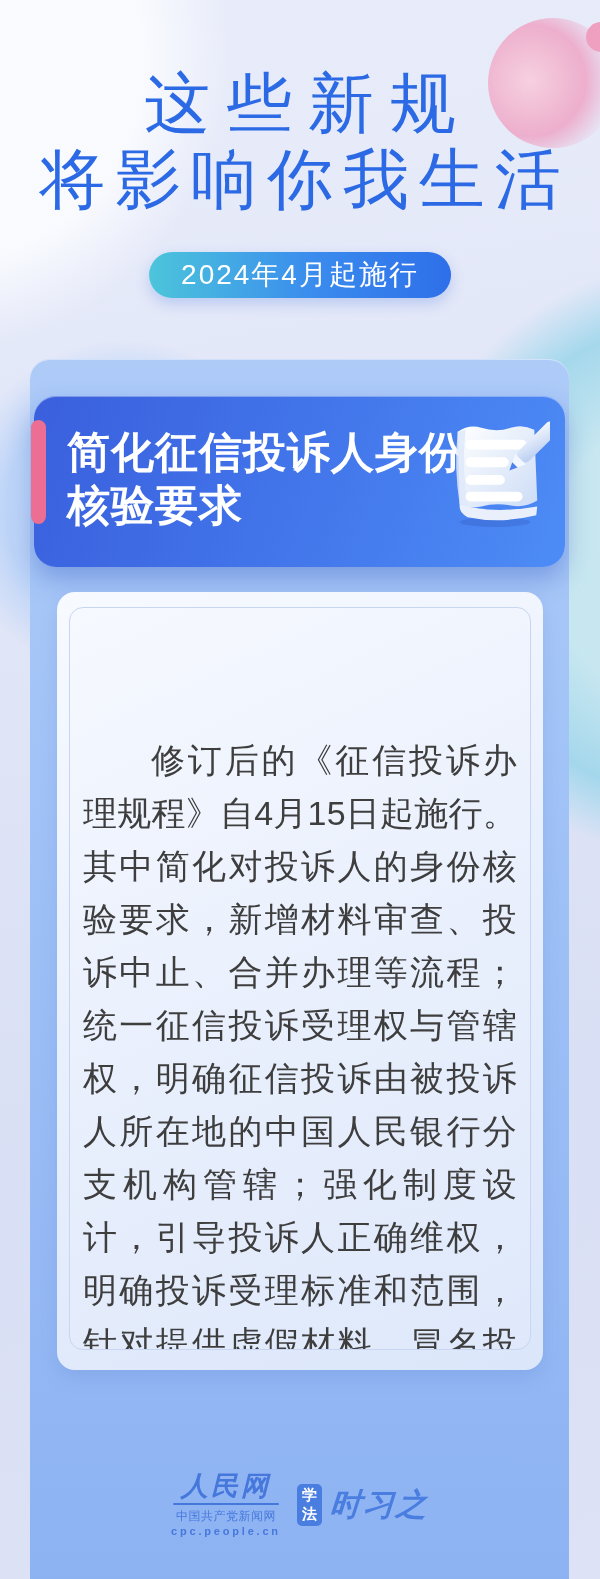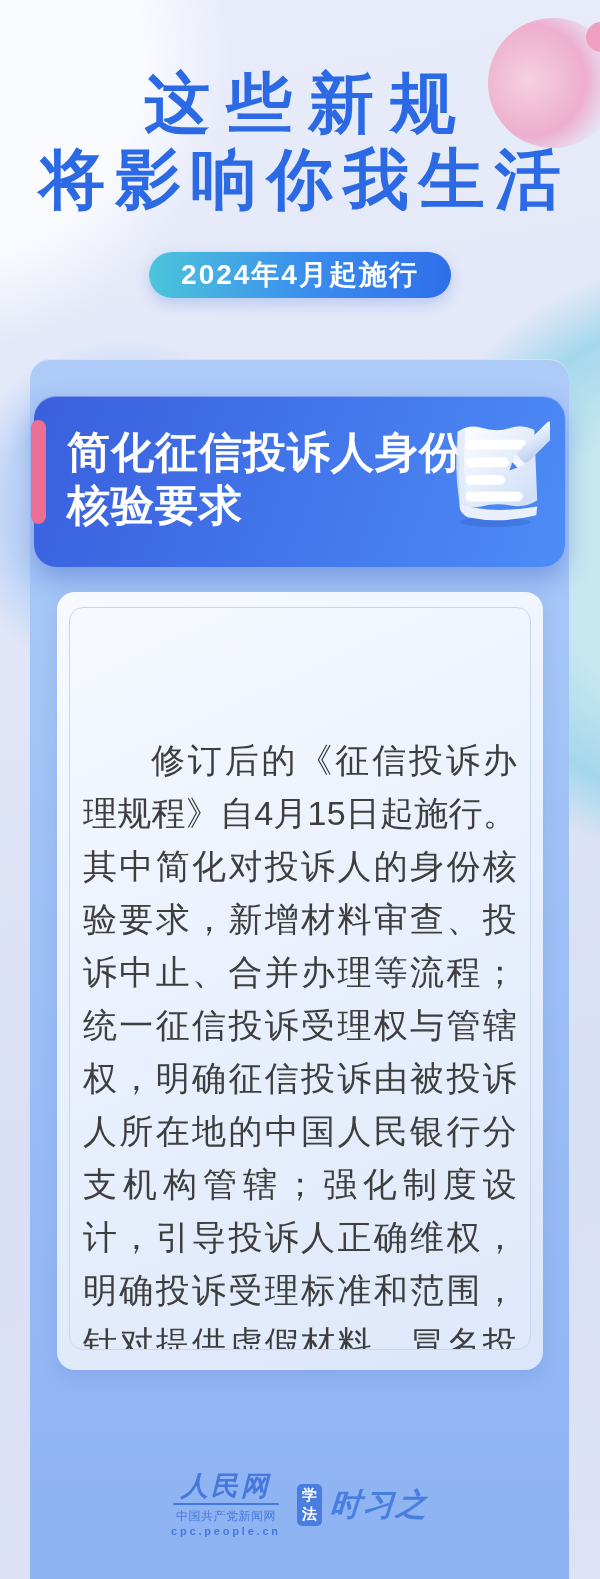--- a/index.html
+++ b/index.html
@@ -32,31 +32,31 @@
     background: radial-gradient(closest-side, rgba(170,203,248,0.65) 70%, rgba(170,203,248,0) 100%);
   }
   .c-teal-right {
     left: 400px; top: 260px; width: 600px; height: 600px;
     background: radial-gradient(closest-side, rgba(198,231,240,0.95) 50%, rgba(150,212,233,0.8) 80%, rgba(150,212,233,0) 100%);
   }
 
   
   .title-wrap {
     position: absolute; top: 66px; left: 0; width: 100%;
-    text-align: center; color: #2c6ae5; font-weight: 700; z-index: 2;
+    text-align: center; color: #2c6ae5; font-weight: 400; z-index: 2;
   }
   .title-line1 { font-size: 66px; letter-spacing: 0.24em; text-indent: 0.24em; line-height: 1.15; }
   .title-line2 { font-size: 66px; letter-spacing: 0.15em; text-indent: 0.15em; line-height: 1.15; }
 
   .badge {
     position: absolute; top: 252px; left: 50%; transform: translateX(-50%);
     height: 46px; line-height: 46px; padding: 0 32px;
     border-radius: 23px; z-index: 2;
     background: linear-gradient(90deg, #4cc5db 0%, #3a8bee 55%, #2e6fe9 100%);
-    color: #ffffff; font-size: 28px; font-weight: 700; letter-spacing: 2px;
+    color: #ffffff; font-size: 28px; font-weight: 400; letter-spacing: 2px;
     box-shadow: 0 6px 14px rgba(60,110,220,0.25);
     white-space: nowrap;
   }
 
   
   .outer-card {
     position: absolute; left: 30px; top: 359px; width: 539px; height: 1246px;
     border-radius: 20px; z-index: 1;
     background: linear-gradient(180deg, #aecbf8 0%, #9dc0f6 45%, #8db2f2 100%);
     box-shadow: inset 0 1px 0 rgba(255,255,255,0.45);

